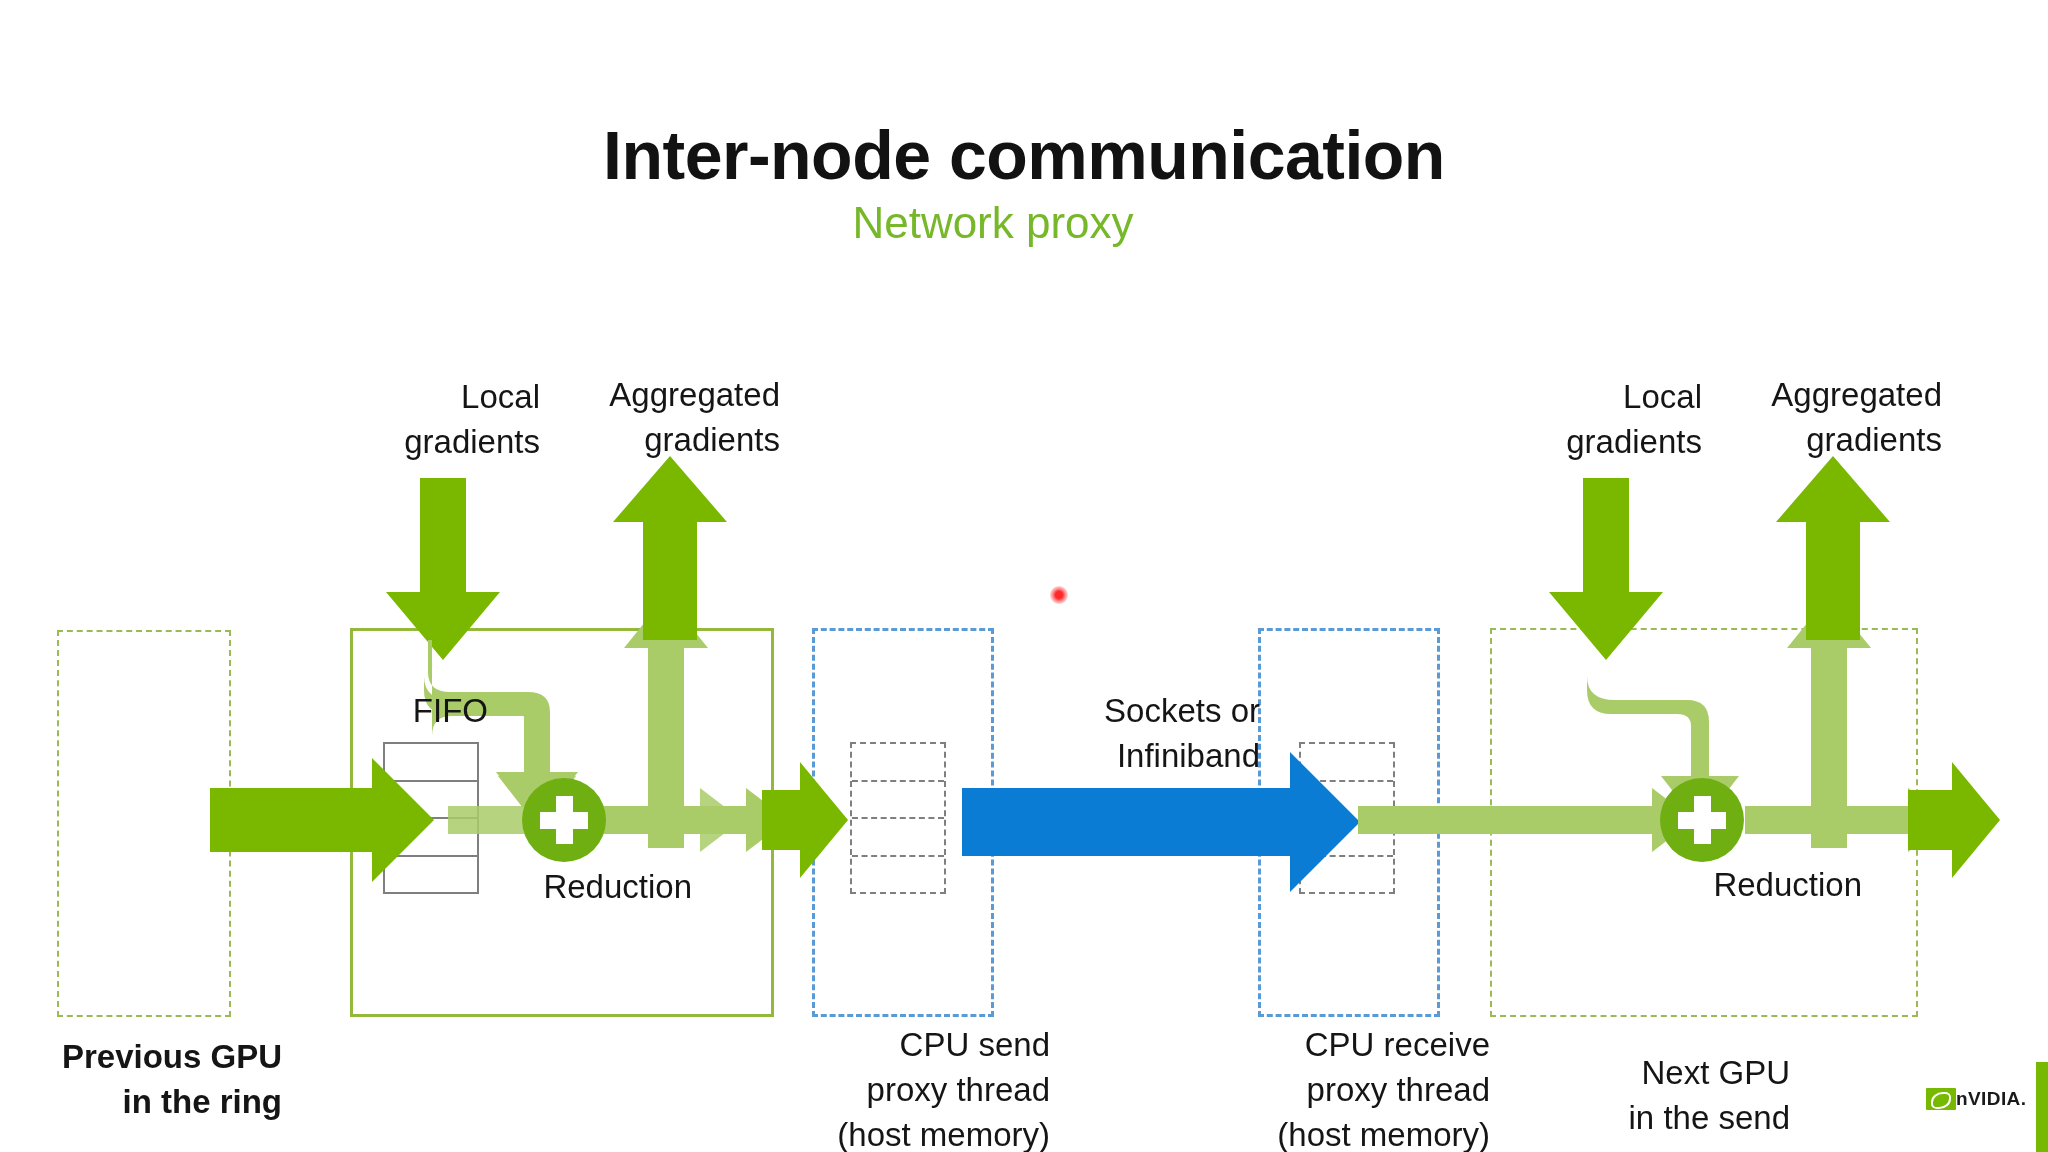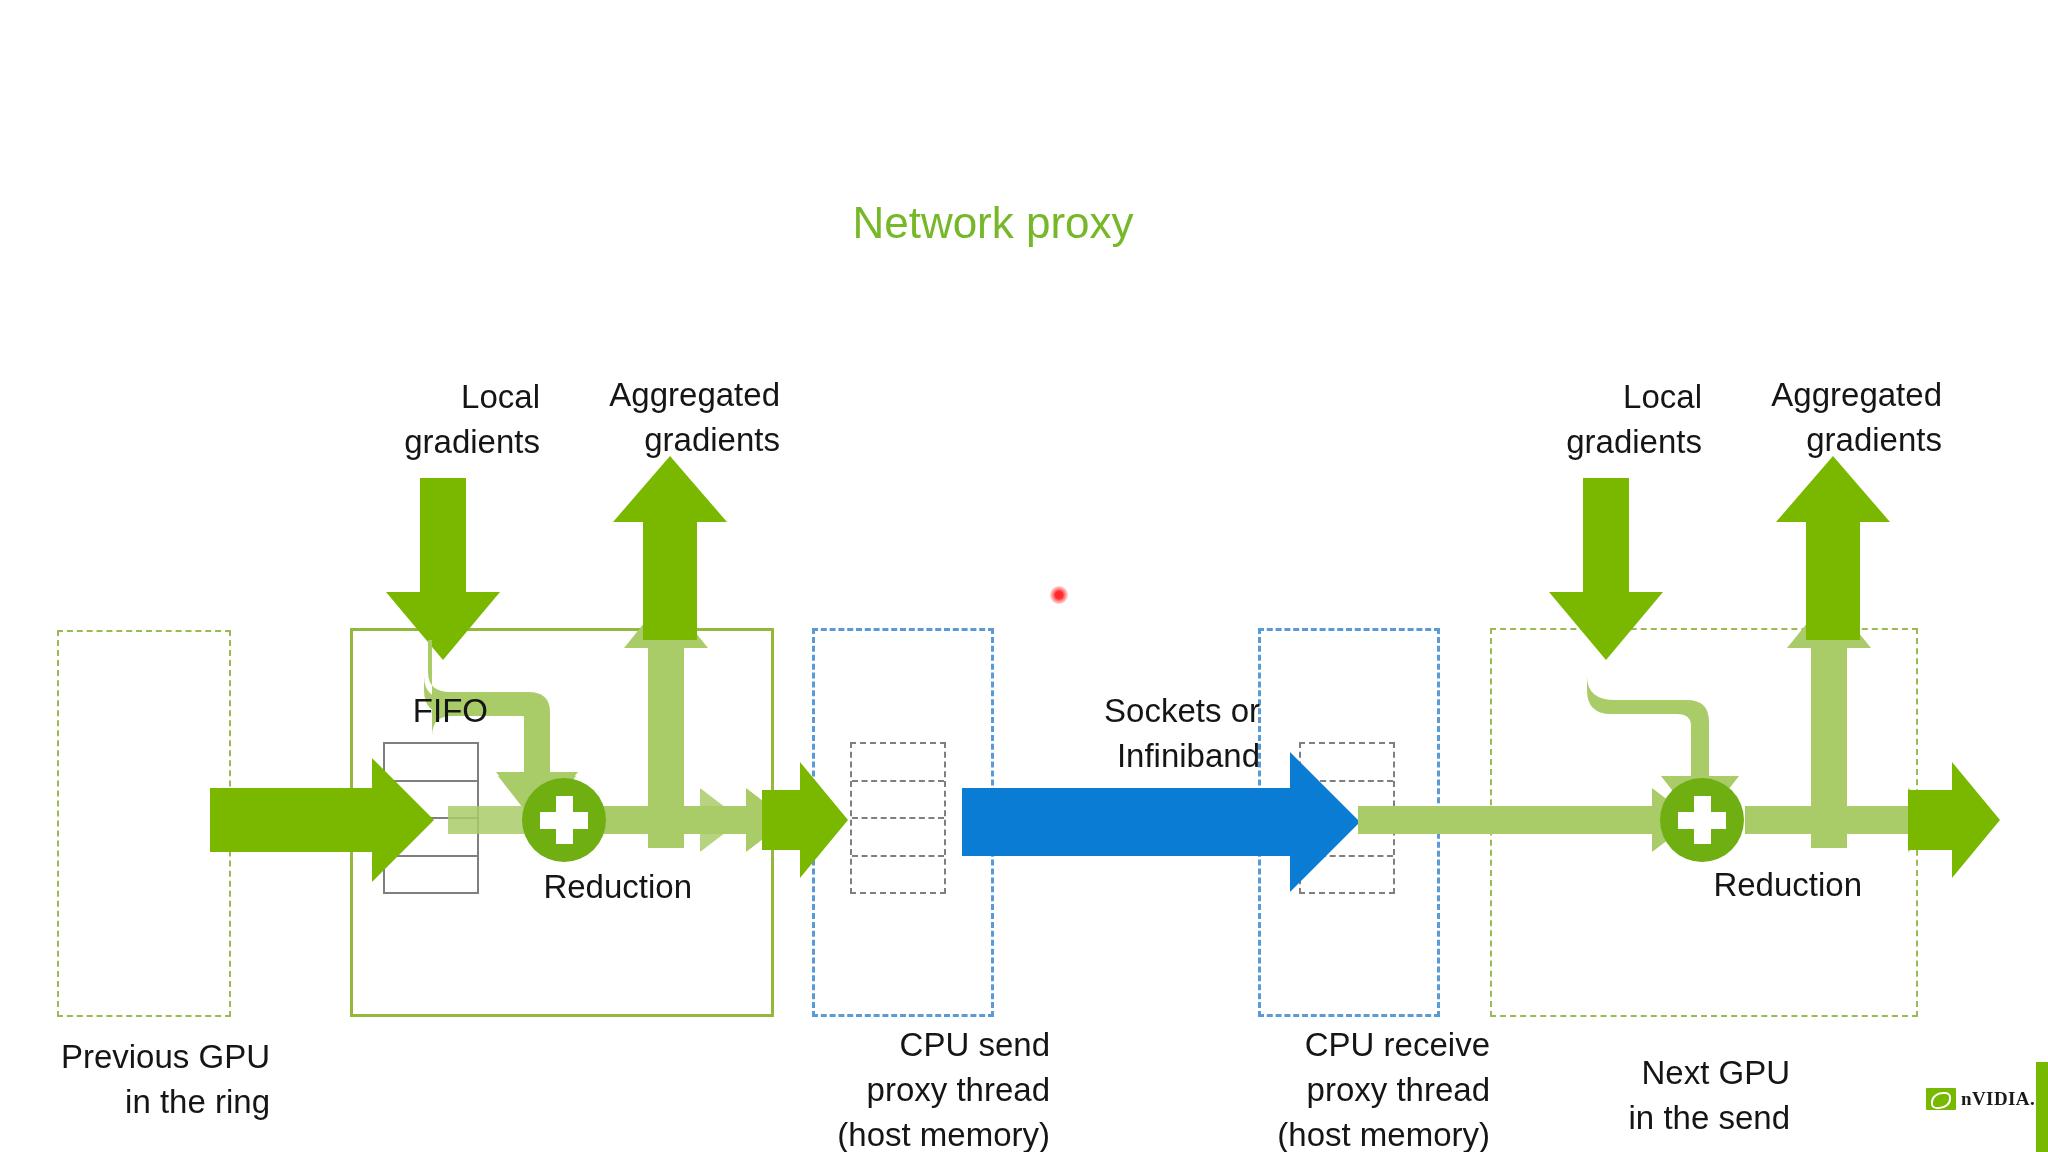--- a/index.html
+++ b/index.html
@@ -125,22 +125,20 @@
     width: 18px; height: 18px;
     border-radius: 50%;
     background: radial-gradient(circle, #ff2a2a 0%, #ff2a2a 28%, rgba(255,70,70,0.55) 52%, rgba(255,120,120,0.12) 78%, rgba(255,255,255,0) 100%);
   }
 
   
   #nvidia-logo {
     position: absolute;
     left: 1926px; top: 1088px;
     display: flex;
-    gap: 5px;
-    font-family: Liberation Serif, serif;
   }
   #nvidia-mark {
     width: 30px; height: 22px;
     background: #76b900;
     position: relative;
     border-radius: 1px;
   }
   #nvidia-mark::after {
     content: "";
     position: absolute;
@@ -160,20 +158,21 @@
     left: 2036px; top: 1062px;
     width: 12px; height: 90px;
     background: #76b900;
   }
 </style>
 </head>
 <body>
 
 <div id="slide">
 
+  <div class="title" id="slide-title">Inter-node communication</div>
   <div id="slide-subtitle">Network proxy</div>
 
   <div class="box box-dashed-olive" style="left:57px; top:630px; width:174px; height:387px;"></div>
 
   <div class="box box-solid-olive" style="left:350px; top:628px; width:424px; height:389px;"></div>
 
   <div class="box box-dashed-blue" style="left:812px; top:628px; width:182px; height:389px;"></div>
 
   <div class="box box-dashed-blue" style="left:1258px; top:628px; width:182px; height:389px;"></div>
 
@@ -282,21 +281,21 @@
 
   <div class="txt" style="left:350px; top:374px; width:190px;">Local
 gradients</div>
   <div class="txt" style="left:560px; top:372px; width:220px;">Aggregated
 gradients</div>
 
   <div class="txt" style="left:348px; top:688px; width:140px; text-align:right;">FIFO</div>
 
   <div class="txt" style="left:452px; top:864px; width:240px;">Reduction</div>
 
-  <div class="txt" style="left:0; top:1034px; width:270px;">Previous GPU
+  <div class="txt" style="left:12px; top:1034px; width:270px;font-weight:bold;">Previous GPU
 in the ring</div>
 
   <div class="txt" style="left:1000px; top:688px; width:260px;">Sockets or
 Infiniband</div>
 
   <div class="txt" style="left:760px; top:1022px; width:290px;">CPU send
 proxy thread
 (host memory)</div>
 
   <div class="txt" style="left:1200px; top:1022px; width:290px;">CPU receive

